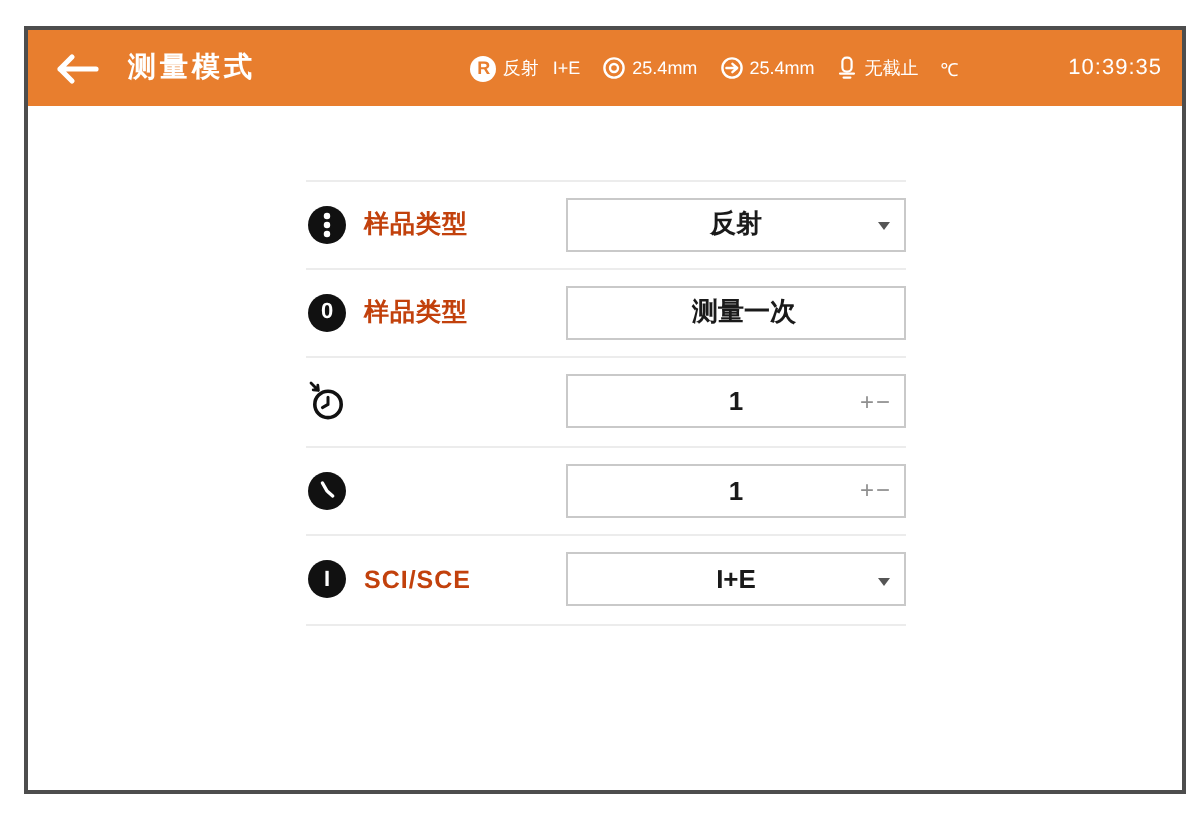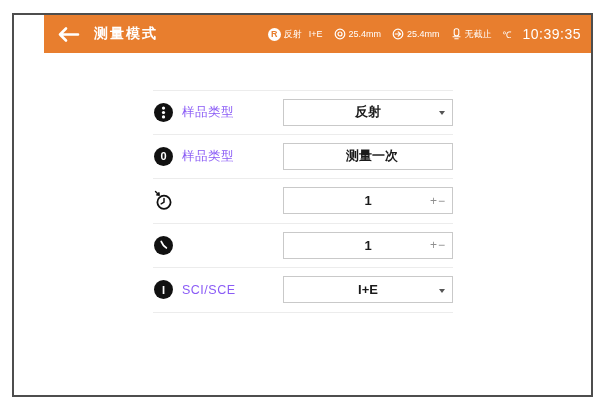--- a/index.html
+++ b/index.html
@@ -1,38 +1,38 @@
 <!DOCTYPE html>
 <html><head>
 <meta charset="utf-8">
 <style>
   * { margin:0; padding:0; box-sizing:border-box; }
   html,body { width:600px; height:409px; background:#ffffff; font-family:"Liberation Sans", sans-serif; }
   .frame { position:absolute; left:12px; top:13px; width:581px; height:384px;
-           border:2px solid #4d4d4d; background:#ffffff; overflow:hidden;padding-left:30px; }
+           border:2px solid #4d4d4d; background:#ffffff; overflow:hidden; }
   
   .hdr { height:38px; background:#e87e2e; display:flex; align-items:center;
          padding:0 10px 0 12px; color:#fff; }
   .back { display:flex; align-items:center; margin-right:14px; cursor:pointer; }
   .title { font-size:14px; font-weight:bold; letter-spacing:2px; }
   .status { margin-left:auto; display:flex; align-items:center; gap:11px; font-size:9px; white-space:nowrap; }
   .sg { display:flex; align-items:center; gap:3px; }
   .sg .gap { margin-left:4px; }
   .rbadge { width:13px; height:13px; border-radius:50%; background:#fff; color:#e87e2e;
             font-size:9px; font-weight:bold; display:flex; align-items:center; justify-content:center; }
   .temp { font-size:9px; }
-  .time { font-size:14px; letter-spacing:0.5px; }
+  .time { font-size:11px; letter-spacing:0.5px;margin-left:44px; }
   
   .rows { position:absolute; left:139px; top:75px; width:300px; }
   .row { height:44.5px; display:flex; align-items:center; border-bottom:1px solid #ececec; }
   .row:first-child { border-top:1px solid #ececec; }
   .ricon { width:21px; height:21px; margin-right:8px; display:flex; align-items:center; justify-content:center; flex:0 0 auto; }
   .blkcirc { width:19px; height:19px; border-radius:50%; background:#111; color:#fff;
              font-size:11px; font-weight:bold; display:flex; align-items:center; justify-content:center; }
-  .lbl { font-size:12.5px; font-weight:normal; color:#8b5cf6; letter-spacing:0.5px; }
+  .lbl { font-size:12.5px; font-weight:bold; color:#c2410c; letter-spacing:0.5px; }
   .ctl { margin-left:auto; width:170px; height:27px; border:1px solid #c9c9c9; background:#fff;
          display:flex; align-items:center; position:relative; font-size:13px; color:#1a1a1a; }
   .ctl .val { flex:1; text-align:center; font-weight:bold; }
   .ctl.textfield .val { text-align:center; padding-left:8px; }
   .caret { position:absolute; right:7px; top:50%; margin-top:-1px;
            width:0; height:0; border-left:3px solid transparent; border-right:3px solid transparent;
            border-top:4px solid #555; }
   .pm { position:absolute; right:6px; color:#8f8f8f; font-size:12px; letter-spacing:1px; display:flex; }
   .pm span { cursor:pointer; }
   .chev { margin-left:auto; padding-right:4px; color:#4a7aa8; font-size:15px; font-weight:bold; cursor:pointer; }

